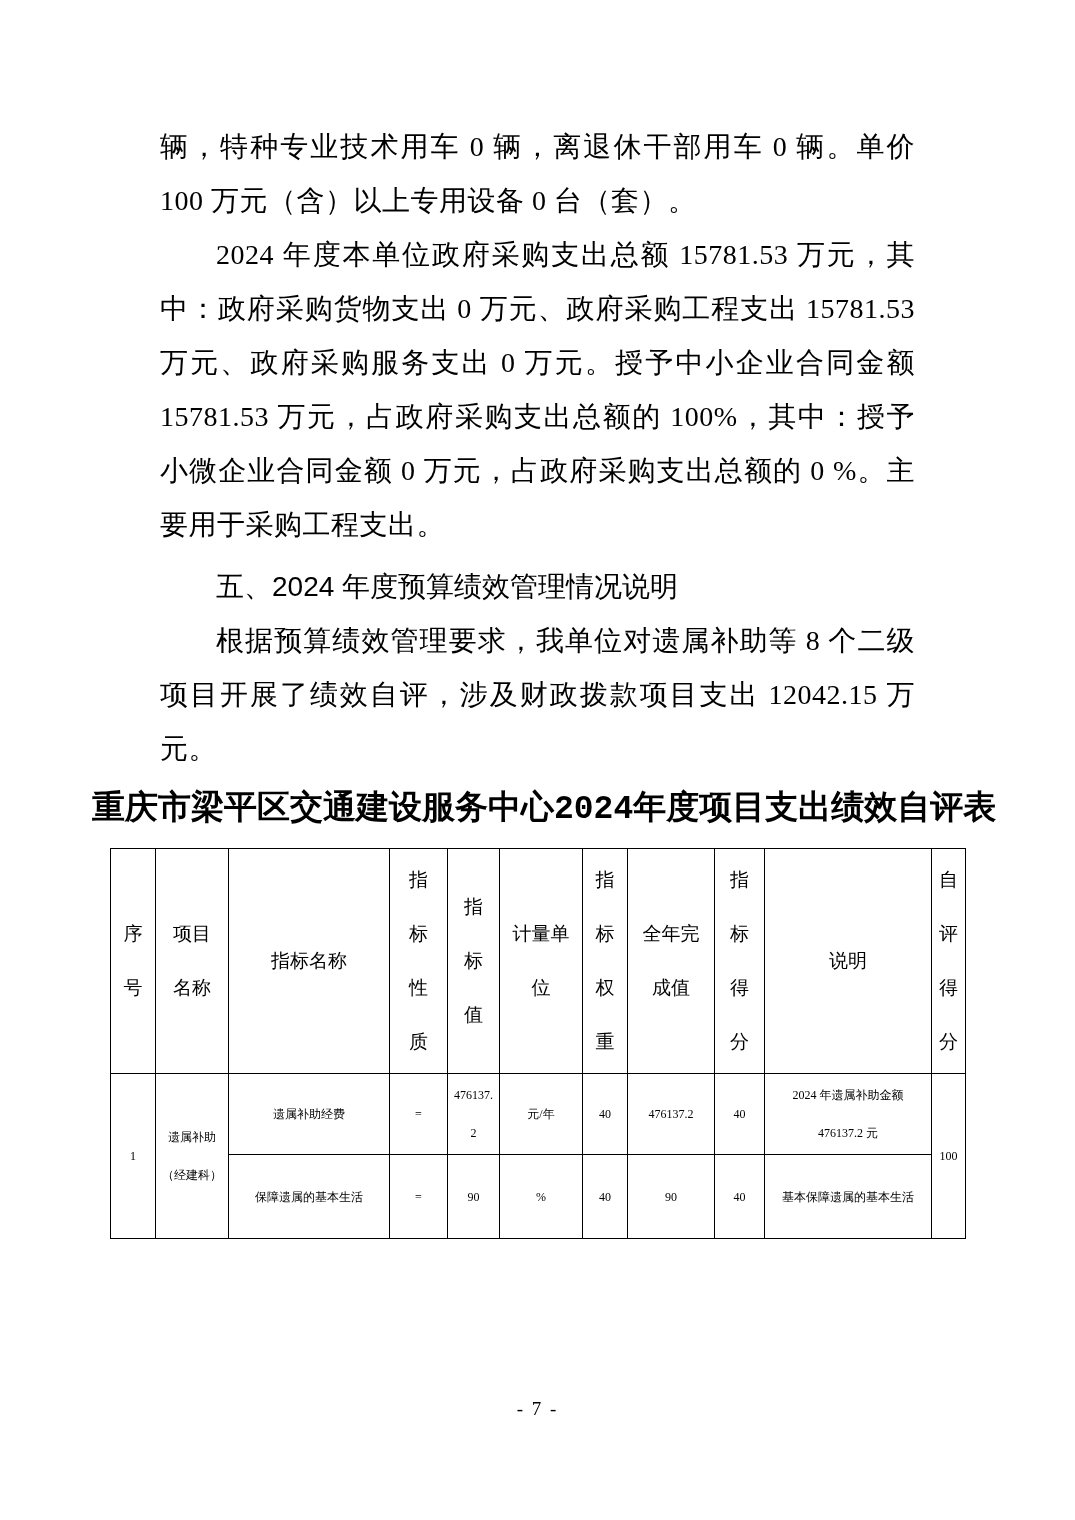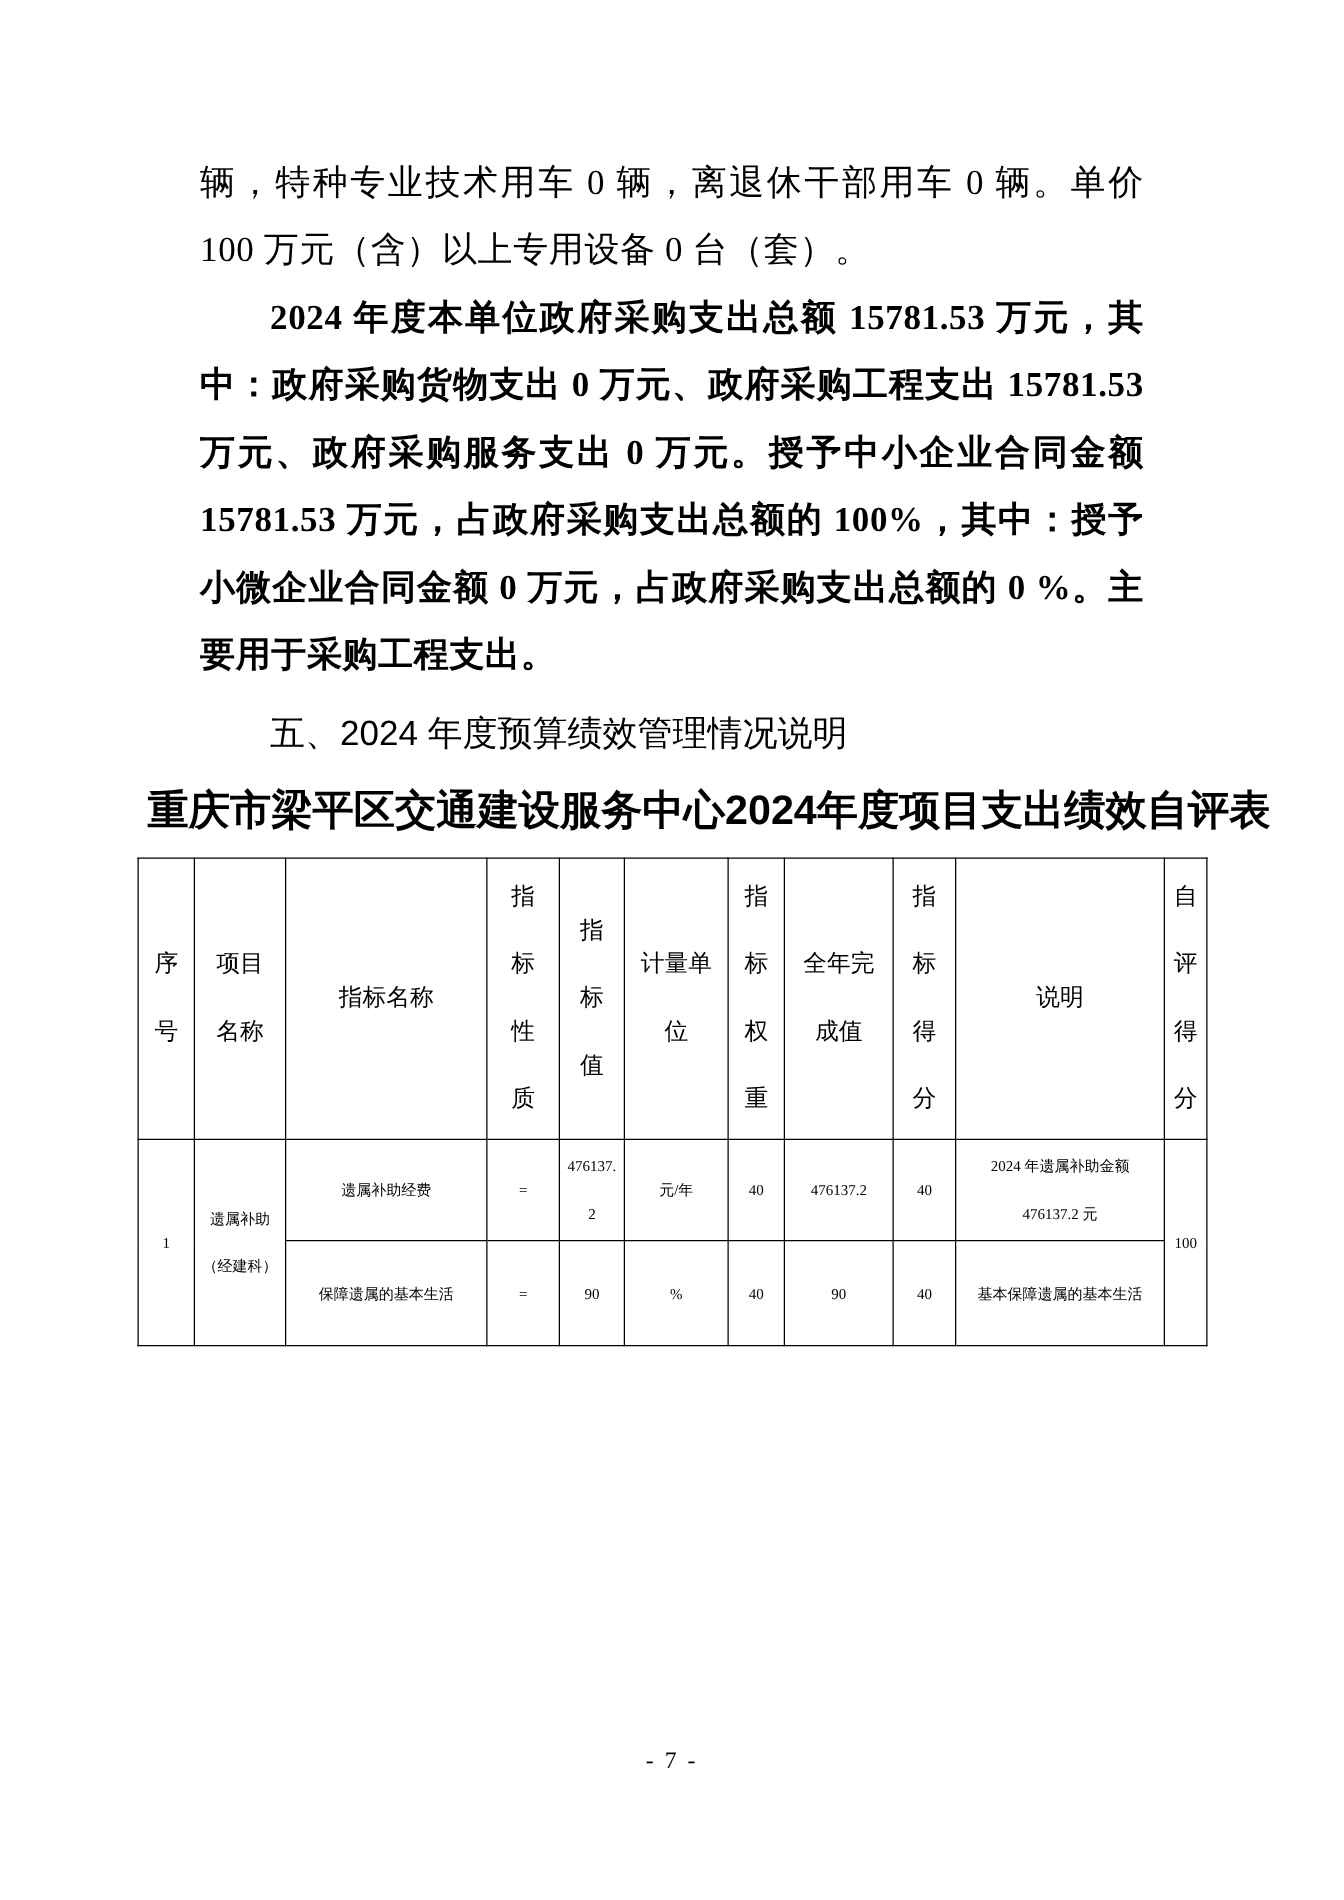--- a/index.html
+++ b/index.html
@@ -17,41 +17,41 @@
     padding: 120px 160px 0 160px;
   }
   .body-par {
     margin: 0;
     font-size: 28px;
     line-height: 54px;
     text-align: justify;
     letter-spacing: 0.5px;
     font-family: "Liberation Serif", serif;
   }
-  .indent { text-indent: 2em; font-weight: bold; }
+  .indent { text-indent: 2em; }
   .h-kai {
     font-size: 28px;
     line-height: 54px;
     font-weight: bold;
     text-indent: 2em;
     font-family: "Liberation Serif", serif;
   }
   .h-hei {
     font-size: 28px;
     line-height: 54px;
     font-weight: normal;
     text-indent: 2em;
     font-family: "Liberation Sans", sans-serif;
   }
   .mt8 { margin-top: 8px; }
   .table-title {
-    margin: 12px 0 0 118px;
+    margin: 12px 0 0 92px;
     width: 855px;
     text-align: right;
-    font-family: Liberation Sans, sans-serif;
+    font-family: Liberation Mono, monospace;
     font-weight: bold;
     font-size: 33px;
     line-height: 44px;
     letter-spacing: 0px;
     white-space: nowrap;
   }
   .perf-table {
     margin: 16px 0 0 110px;
     width: 855px;
     border-collapse: collapse;
@@ -102,20 +102,21 @@
 
   <div class="content">
     <p class="body-par">辆，特种专业技术用车 0 辆，离退休干部用车 0 辆。单价 100 万元（含）以上专用设备 0 台（套）。</p>
 
 
     <p class="body-par indent">2024 年度本单位政府采购支出总额 15781.53 万元，其中：政府采购货物支出 0 万元、政府采购工程支出 15781.53 万元、政府采购服务支出 0 万元。授予中小企业合同金额 15781.53 万元，占政府采购支出总额的 100%，其中：授予小微企业合同金额 0 万元，占政府采购支出总额的 0 %。主要用于采购工程支出。</p>
 
     <div class="h-hei mt8">五、2024 年度预算绩效管理情况说明</div>
 
 
+    <p class="body-par indent">根据预算绩效管理要求，我单位对遗属补助等 8 个二级项目开展了绩效自评，涉及财政拨款项目支出 12042.15 万元。</p>
   </div>
 
   <div class="table-title">重庆市梁平区交通建设服务中心2024年度项目支出绩效自评表</div>
 
   <table class="perf-table">
     <colgroup>
       <col style="width:45px">
         <col style="width:73px">
         <col style="width:161px">
       <col style="width:58px">

